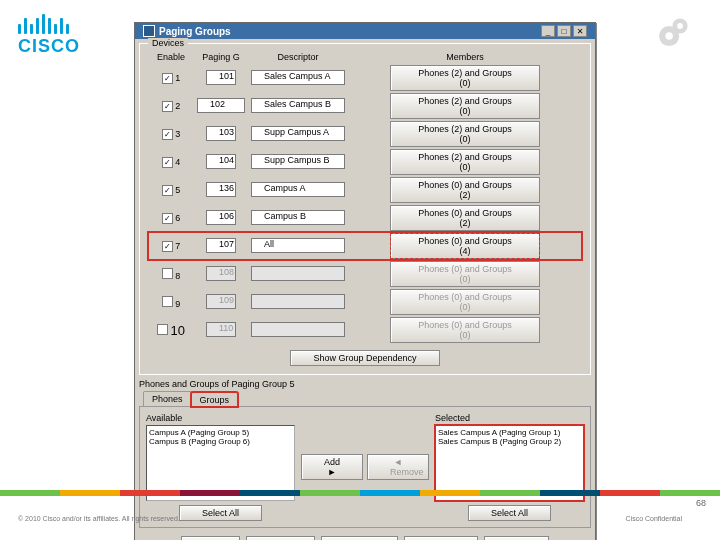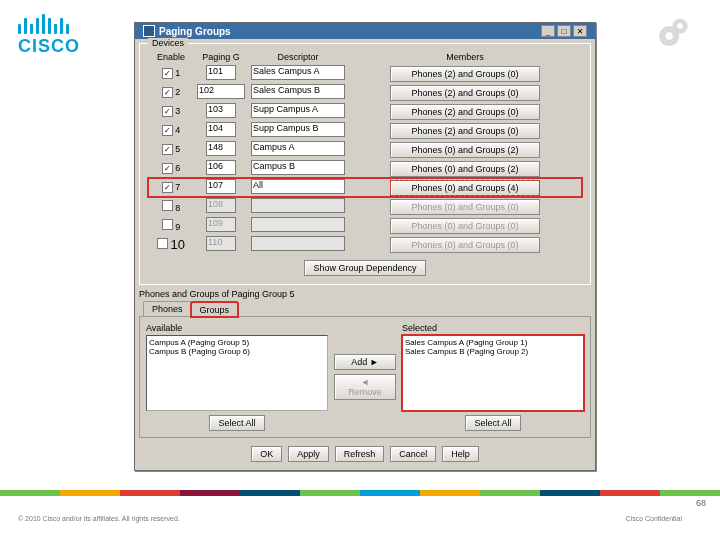--- a/index.html
+++ b/index.html
@@ -19,36 +19,36 @@
   .panel-legend { position: absolute; top: -6px; left: 8px; background: #d4d0c8; padding: 0 4px; font-size: 9px; }
   .host-row { text-align: center; margin-bottom: 6px; }
   .host-row label { margin-right: 4px; }
   .dropdown { display: inline-flex; border: 1px solid #7a7a7a; background: #fff; height: 16px; align-items: center; }
   .dropdown span { padding: 0 6px; font-size: 9px; }
   .dropdown .dd-btn { width: 14px; height: 14px; background: linear-gradient(#eee,#c8c4bc); border-left: 1px solid #aaa; display:flex; align-items:center; justify-content:center; font-size:7px;}
   table.grid { border-collapse: collapse; width: 100%; }
   table.grid th { font-size: 9px; font-weight: normal; padding: 2px 4px; text-align: center; }
   table.grid td { padding: 1px 3px; text-align: center; }
   .cb { width: 11px; height: 11px; border: 1px solid #7a7a7a; background: #fff; display: inline-flex; align-items:center; justify-content:center; font-size:8px; color:#000; margin:0 auto;}
-  .txt-in { border: 1px solid #7a7a7a; background: #fff; height: 15px; font-size: 9px; padding: 0 1px; display: inline-block; text-align: left; overflow:hidden; white-space:nowrap;}
+  .txt-in { border: 1px solid #7a7a7a; background: #fff; height: 15px; font-size: 9px; padding: 0 12px; display: inline-block; text-align: left; overflow:hidden; white-space:nowrap;}
   .txt-in.disabled { background: #e4e4e4; color: #999; }
-  .btn { display:inline-block; border:1px solid #888; background:linear-gradient(#fafafa,#dcd8d0); padding:2px 8px; font-size:9px; box-shadow: inset 1px 1px 0 #fff; cursor:default; }
+  .btn { display:inline-block; border:1px solid #888; background:linear-gradient(#fafafa,#dcd8d0); padding:2px 22px; font-size:9px; box-shadow: inset 1px 1px 0 #fff; cursor:default; }
   .btn.disabled { color:#999; }
   .hl-red-solid { outline: 2px solid #d3302a; outline-offset: -1px; }
   .hl-red-dash { outline: 1.5px dashed #d3302a; outline-offset: -1px; }
   .sub-label { font-size: 9px; margin: 4px 0 2px 4px; }
   .tabbar { display: flex; position: relative; z-index: 2; margin-left: 4px;}
   .tab { border:1px solid #999; border-bottom:none; background:#d4d0c8; padding:2px 8px; font-size:9px; border-radius:2px 2px 0 0; margin-right:-1px;}
   .tab.active { background:#d4d0c8; position:relative; top:1px; }
   .tabpane { border:1px solid #999; background:#d4d0c8; padding:6px; display:flex; gap:6px; align-items:flex-start; position:relative;}
   .col { flex:1; display:flex; flex-direction:column; }
   .col-label { font-size:9px; margin-bottom:2px; }
   .listbox { border:1px inset #aaa; background:#fff; height:76px; overflow:hidden; font-size:8px; padding:2px; }
   .listbox div { white-space: nowrap; }
-  .midbtns { display:flex; flex-direction:column; gap:4px; align-self:center; }
+  .midbtns { display:flex; flex-direction:row; gap:4px; align-self:center; }
   .selall { margin-top:4px; text-align:center; }
   .bottom-btns { display:flex; justify-content:center; gap:6px; padding:6px 0 8px; }
   .footer-bar { position:absolute; bottom:44px; left:0; right:0; height:6px; display:flex;}
   .footer-bar span { flex:1; }
   .copyright { position:absolute; bottom:18px; left:18px; font-size:7px; color:#777;}
   .conf { position:absolute; bottom:18px; right:38px; font-size:7px; color:#777;}
   .pageno { position:absolute; bottom:32px; right:14px; font-size:9px; color:#666;}
 </style>
 </head>
 <body>
@@ -121,21 +121,21 @@
             <td><span class="btn " style="width:150px;display:inline-block">Phones (2) and Groups (0)</span></td>
           </tr>
           <tr>
             <td><span class="cb">✓</span> <span style="font-size:9px">4</span></td>
             <td><span class="txt-in" style="width:30px">104</span></td>
             <td><span class="txt-in" style="width:94px">Supp Campus B</span></td>
             <td><span class="btn " style="width:150px;display:inline-block">Phones (2) and Groups (0)</span></td>
           </tr>
           <tr>
             <td><span class="cb">✓</span> <span style="font-size:9px">5</span></td>
-            <td><span class="txt-in" style="width:30px">148</span></td>
+            <td><span class="txt-in" style="width:30px">136</span></td>
             <td><span class="txt-in" style="width:94px">Campus A</span></td>
             <td><span class="btn " style="width:150px;display:inline-block">Phones (0) and Groups (2)</span></td>
           </tr>
           <tr>
             <td><span class="cb">✓</span> <span style="font-size:9px">6</span></td>
             <td><span class="txt-in" style="width:30px">106</span></td>
             <td><span class="txt-in" style="width:94px">Campus B</span></td>
             <td><span class="btn " style="width:150px;display:inline-block">Phones (0) and Groups (2)</span></td>
           </tr>
           <tr class="hl-red-solid">

